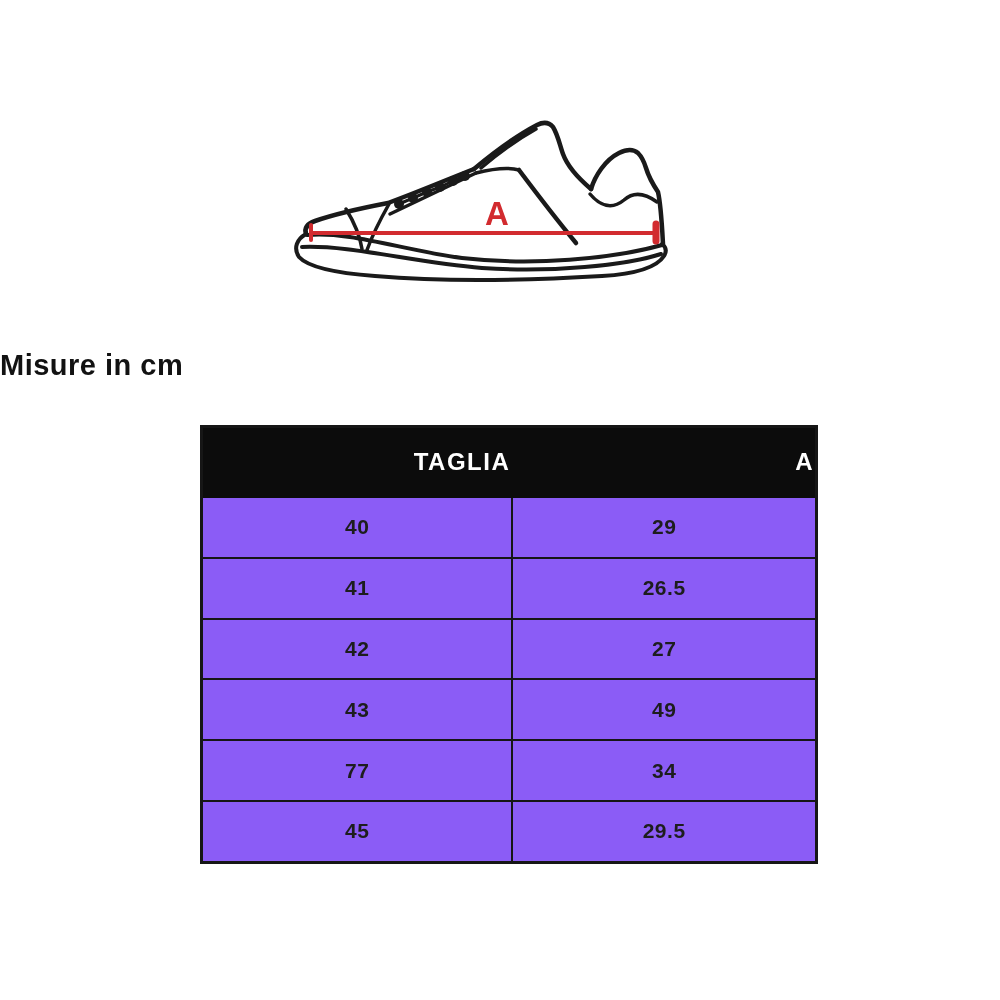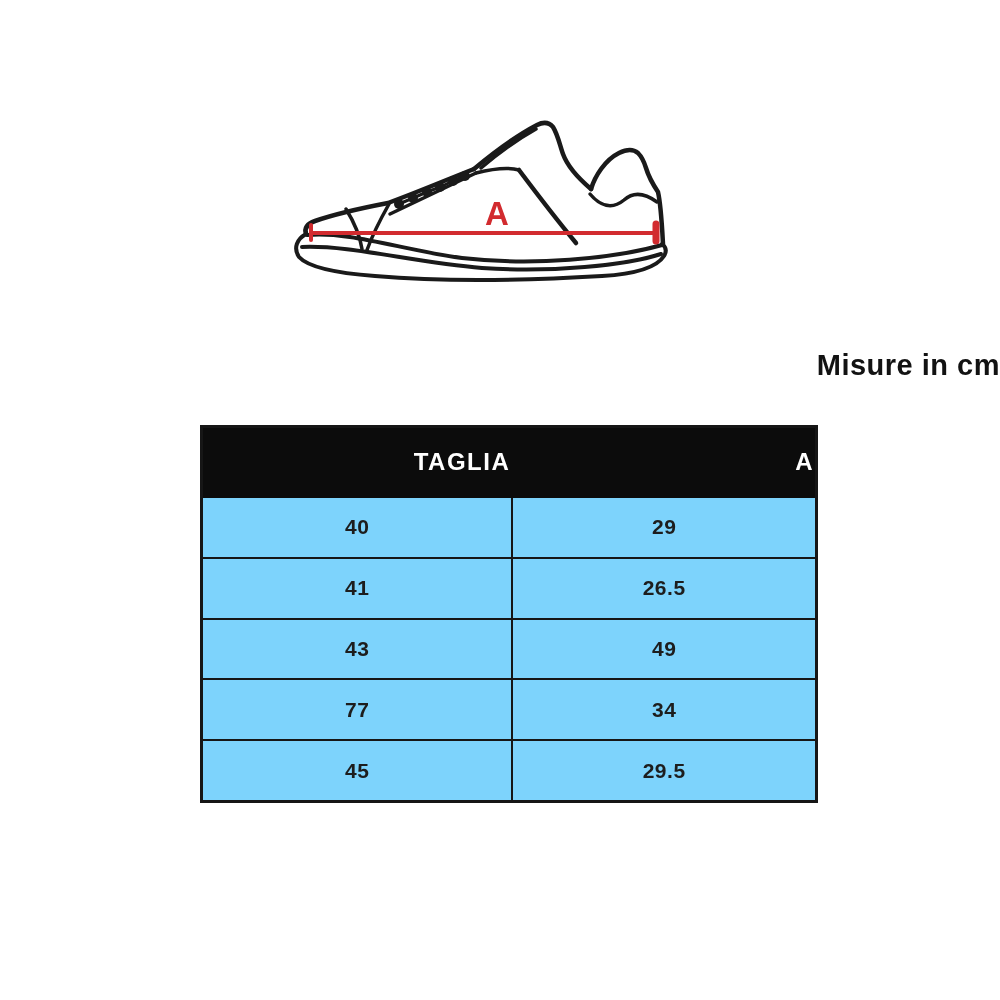--- a/index.html
+++ b/index.html
@@ -18,21 +18,21 @@
     top: 108px;
     width: 420px;
     height: 192px;
   }
   .shoe-figure svg { display: block; width: 100%; height: 100%; }
   .page-title {
     position: absolute;
     top: 349px;
     left: 0;
     width: 100%;
-    text-align: right;
+    text-align: left;
     font-size: 29px;
     font-weight: 700;
     letter-spacing: 0.5px;
     color: #121212;
     margin: 0;
   }
   table.size-table {
     position: absolute;
     left: 200px;
     top: 425px;
@@ -51,21 +51,21 @@
     text-align: right;
     border: 2px solid #0c0c0c;
   }
   table.size-table td {
     height: 56.8px;
     font-size: 21px;
     font-weight: 700;
     color: #1d1d1d;
     text-align: center;
     border: 2px solid #161616;
-    background: #7dd3fc;
+    background: #8b5cf6;
     letter-spacing: 0.5px;
   }
 </style>
 </head>
 <body>
 
 <div class="canvas">
 
   <div class="shoe-figure">
     <svg viewBox="0 0 420 192" fill="none" stroke="#1a1a1a" stroke-linecap="round" stroke-linejoin="round">
@@ -118,20 +118,24 @@
     <tbody>
       <tr>
         <td>40</td>
         <td>29</td>
       </tr>
       <tr>
         <td>41</td>
         <td>26.5</td>
       </tr>
       <tr>
+        <td>42</td>
+        <td>27</td>
+      </tr>
+      <tr>
         <td>43</td>
         <td>49</td>
       </tr>
       <tr>
         <td>77</td>
         <td>34</td>
       </tr>
       <tr>
         <td>45</td>
         <td>29.5</td>

